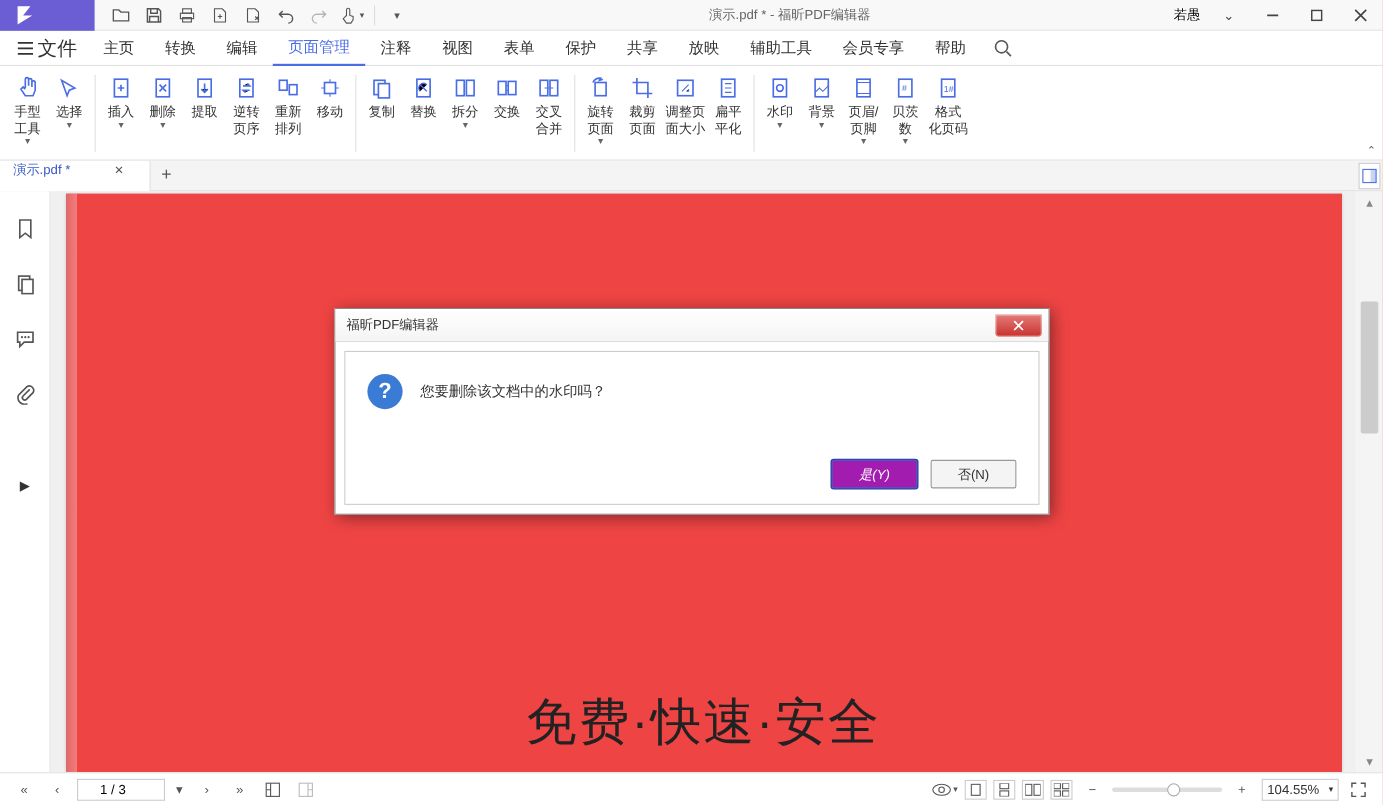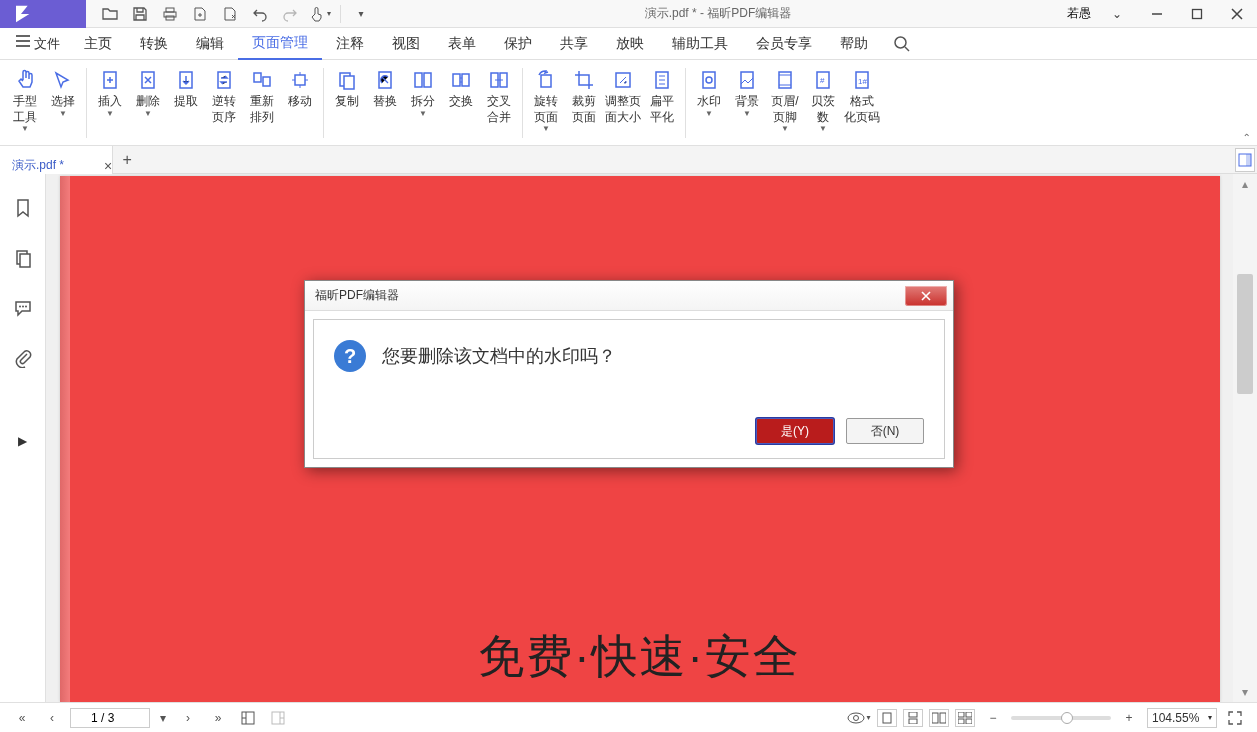--- a/index.html
+++ b/index.html
@@ -12,37 +12,37 @@
 .qa-icons { display:flex; align-items:center; gap:2px; padding-left:10px; }
 .qa-btn { width:28px; height:24px; display:flex; align-items:center; justify-content:center; cursor:pointer; color:#555; }
 .qa-sep { width:1px; height:18px; background:#ddd; margin:0 4px; }
 .title-text { flex:1; text-align:center; font-size:12px; color:#666; }
 .win-controls { display:flex; align-items:center; gap:0; }
 .win-btn { width:40px; height:28px; display:flex; align-items:center; justify-content:center; cursor:pointer; color:#444; }
 .user-name { font-size:12px; color:#000000; padding:0 6px; }
 
 
 .menubar { height:32px; background:#fff; display:flex; align-items:center; padding:0 6px; border-bottom:1px solid #e0e0e0; }
-.file-btn { display:flex; gap:4px; padding:4px 10px; cursor:pointer; font-size:13px; }
+.file-btn { display:flex; align-items:center; gap:4px; padding:4px 10px; cursor:pointer; font-size:18px; }
 .menu-item { padding:6px 14px; cursor:pointer; font-size:14px; display:flex; align-items:center; height:32px; }
 .menu-item.active { color:#4a6de5; border-bottom:2px solid #4a6de5; }
 .menu-search { margin-left:6px; width:28px; height:28px; display:flex; align-items:center; justify-content:center; cursor:pointer; }
 
 
 .ribbon { height:86px; background:#fff; display:flex; align-items:flex-start; padding:4px 6px 0 6px; border-bottom:1px solid #e0e0e0; position:relative; }
 .r-sep { width:1px; height:70px; background:#e0e0e0; margin:4px 4px 0 4px; }
 .r-btn { display:flex; flex-direction:column; align-items:center; justify-content:flex-start; min-width:38px; padding:2px 2px; cursor:pointer; gap:2px; }
 .r-icon { width:24px; height:24px; display:flex; align-items:center; justify-content:center; color:#4a6de5; margin-top:2px; }
 .r-label { font-size:12px; color:#333; text-align:center; line-height:1.3; white-space:pre; }
 .r-btn .dd { font-size:8px; color:#666; line-height:1; margin-top:-2px;}
 .ribbon-collapse { position:absolute; right:6px; bottom:2px; cursor:pointer; color:#666; font-size:10px; }
 
 
 .tabstrip { height:28px; background:#f4f4f4; display:flex; align-items:center; border-bottom:1px solid #ddd; }
-.doc-tab { height:28px; background:#fff; border-right:1px solid #ddd; display:flex; align-items:flex-end; padding:0 0 0 12px; gap:40px; font-family:monospace; font-size:12px; color:#3a5bc7; }
+.doc-tab { height:28px; background:#fff; border-right:1px solid #ddd; display:flex; align-items:flex-start; padding:0 24px 0 12px; gap:40px; font-family:monospace; font-size:12px; color:#3a5bc7; }
 .doc-tab .close { cursor:pointer; color:#555; font-size:14px; }
 .add-tab { width:28px; height:28px; display:flex; align-items:center; justify-content:center; cursor:pointer; color:#555; font-size:16px; }
 .prop-toggle { position:absolute; right:2px; width:20px; height:24px; display:flex; align-items:center; justify-content:center; cursor:pointer; color:#4a6de5; border:1px solid #ccc; background:#fff;}
 
 
 .side-panel { position:absolute; left:0; top:174px; bottom:30px; width:46px; background:#fff; border-right:1px solid #e0e0e0; display:flex; flex-direction:column; align-items:center; padding-top:20px; gap:22px; }
 .side-btn { width:28px; height:28px; display:flex; align-items:center; justify-content:center; cursor:pointer; color:#555; }
 .side-expand { margin-top:40px; cursor:pointer; color:#333; }
 
 
@@ -67,24 +67,24 @@
 .sb-zoom { width:70px; height:20px; border:1px solid #ccc; font-size:12px; padding:0 4px; display:flex; align-items:center; justify-content:space-between;}
 .sb-view-btn { width:20px; height:18px; border:1px solid #ccc; display:flex; align-items:center; justify-content:center; cursor:pointer; font-size:10px; color:#555;}
 
 
 .dialog { position:absolute; left:304px; top:280px; width:650px; background:#fff; border:1px solid #888; box-shadow:3px 3px 14px rgba(0,0,0,0.45); }
 .dlg-titlebar { height:30px; display:flex; align-items:center; justify-content:space-between; padding:0 0 0 10px; font-size:12px; border-bottom:1px solid #ddd; background:linear-gradient(#fff,#f4f4f4);}
 .dlg-close { width:42px; height:20px; background:#d9534f; color:#fff; display:flex; align-items:center; justify-content:center; cursor:pointer; font-size:12px; border-radius:0 0 3px 3px; margin-right:6px; box-shadow:inset 0 0 0 1px rgba(255,255,255,.4); background:linear-gradient(#e27d79,#c9302c);}
 .dlg-body { margin:8px; border:1px solid #ccc; padding:20px 20px 14px 20px; }
 .dlg-content { display:flex; align-items:center; gap:16px; margin-bottom:46px; }
 .q-icon { width:32px; height:32px; border-radius:50%; background:#3a7bd5; color:#fff; display:flex; align-items:center; justify-content:center; font-size:20px; font-weight:bold; }
-.dlg-msg { font-size:18px; }
+.dlg-msg { font-size:13px; }
 .dlg-buttons { display:flex; justify-content:flex-end; gap:12px; }
 .dlg-btn { min-width:78px; height:26px; border:1px solid #999; background:#f4f4f4; cursor:pointer; font-size:12px; display:flex; align-items:center; justify-content:center; border-radius:2px;}
-.dlg-btn.primary { background:#b91c1c; color:#fff; border:1px solid #4a5bc0; box-shadow:0 0 0 1px #2a3ba0;}
+.dlg-btn.primary { background:#a21caf; color:#fff; border:1px solid #4a5bc0; box-shadow:0 0 0 1px #2a3ba0;font-style:italic;}
 
 svg { pointer-events:none; }
 </style>
 </head>
 <body>
 
 <div class="titlebar">
   <div class="app-logo">
     <svg viewBox="0 0 32 24">
         <path d="M4 22 L4 2 L18 2 L10 12 L20 12 L4 22 Z" fill="#fff"></path>

